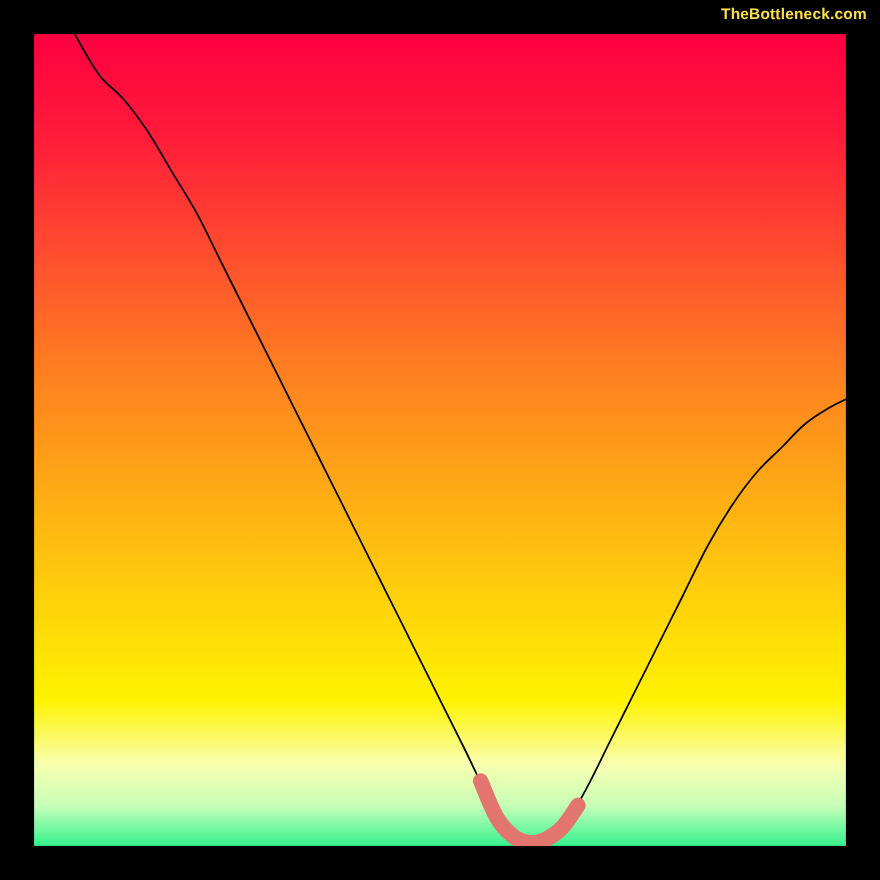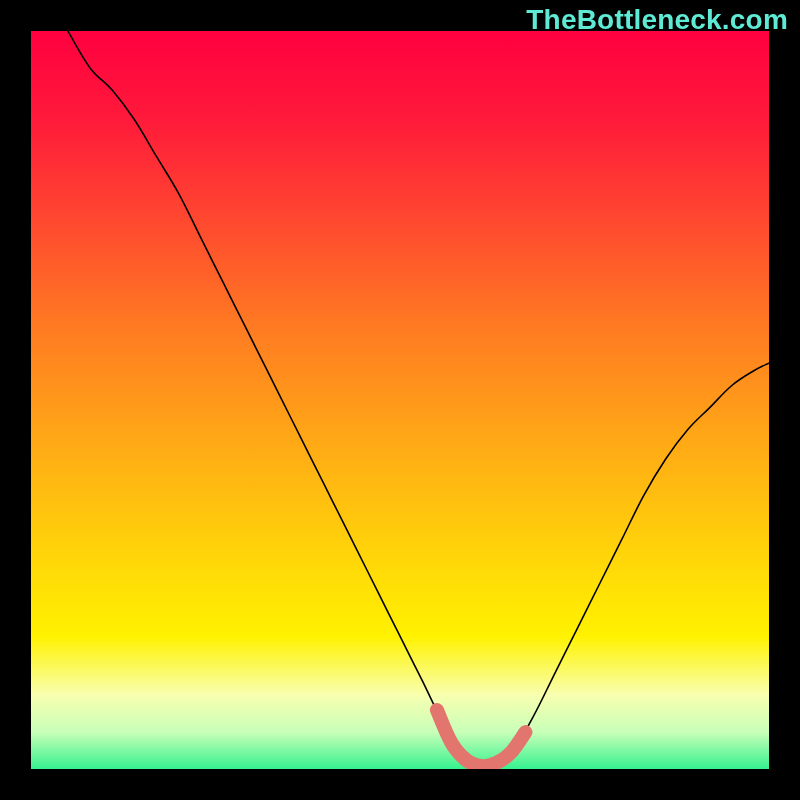--- a/index.html
+++ b/index.html
@@ -8,23 +8,23 @@
     position: relative;
     width: 800px;
     height: 800px;
     background: #000;
   }
   .watermark {
     position: absolute;
     top: 4px;
     right: 12px;
     font-family: Arial, Helvetica, sans-serif;
-    font-size: 28px;
+    font-size: 14px;
     font-weight: 600;
-    color: #5eead4;
+    color: #fde047;
     letter-spacing: 0.2px;
     z-index: 10;
   }
   .plot {
     position: absolute;
     left: 31px;
     top: 31px;
     width: 738px;
     height: 738px;
     overflow: hidden;

